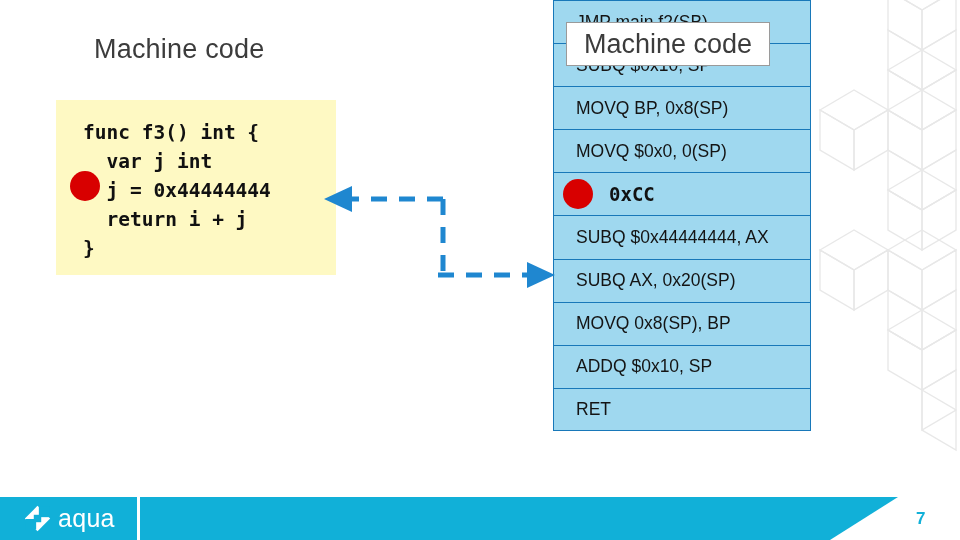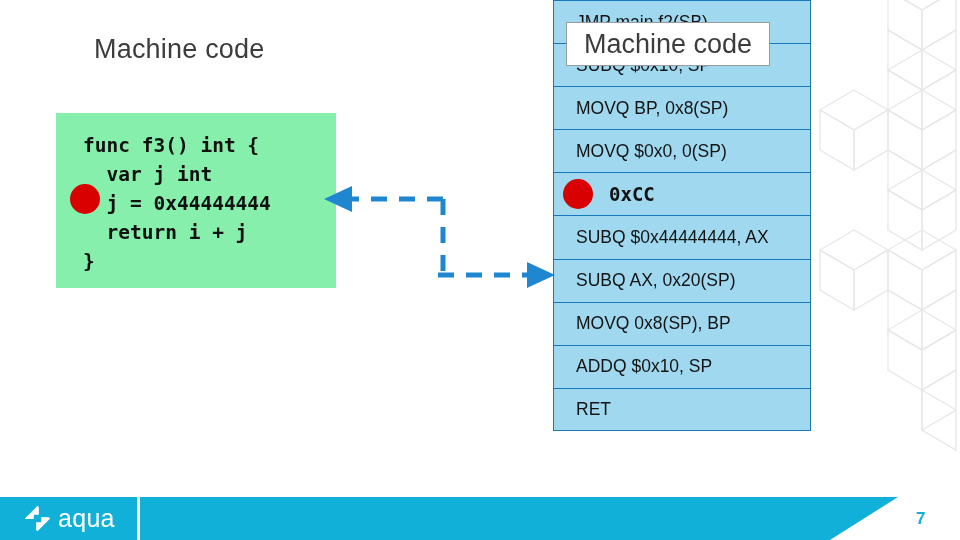--- a/index.html
+++ b/index.html
@@ -51,24 +51,24 @@
     justify-content: center;
     font-size: 27px;
     color: #3c3c3c;
     z-index: 6;
   }
 
   
   #source-card {
     position: absolute;
     left: 56px;
-    top: 113px;
+    top: 100px;
     width: 280px;
     height: 175px;
-    background: #86efac;
+    background: #fef9c3;
     z-index: 3;
   }
   #source-code {
     position: absolute;
     left: 27px;
     top: 18px;
     margin: 0;
     font-family: "DejaVu Sans Mono", "Liberation Mono", monospace;
     font-size: 19.5px;
     font-weight: bold;

